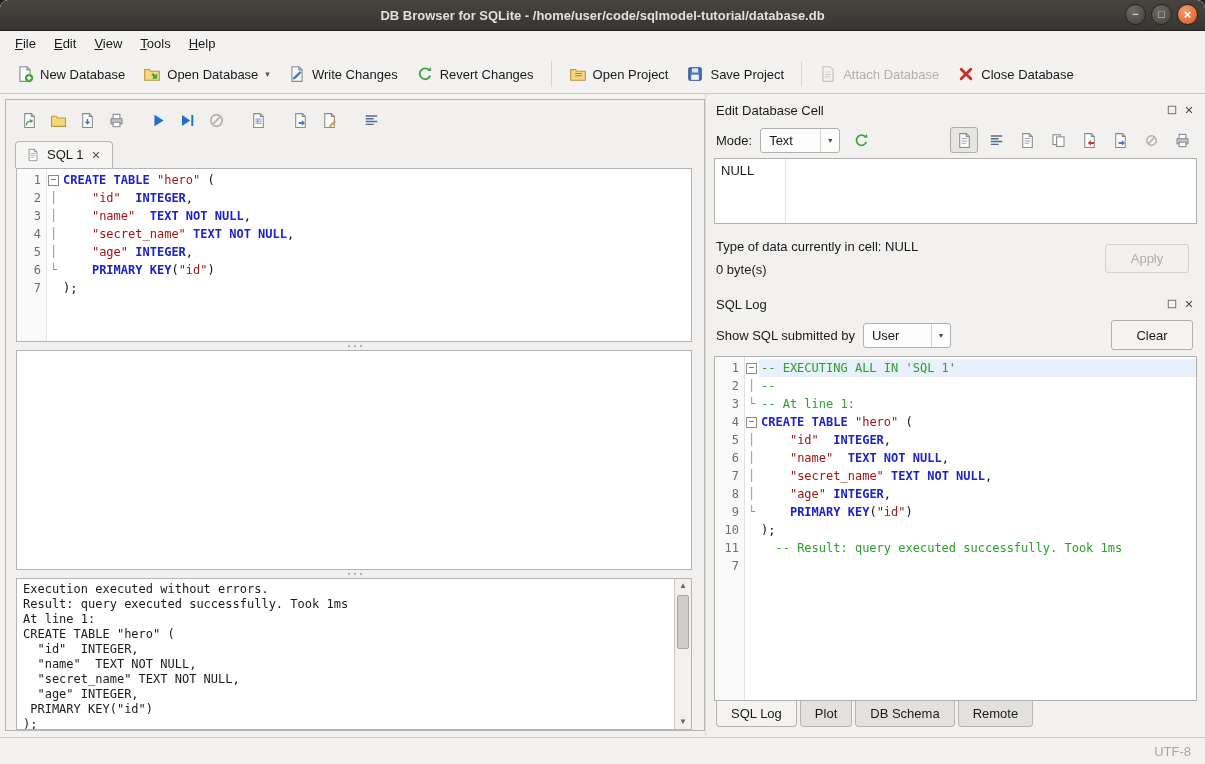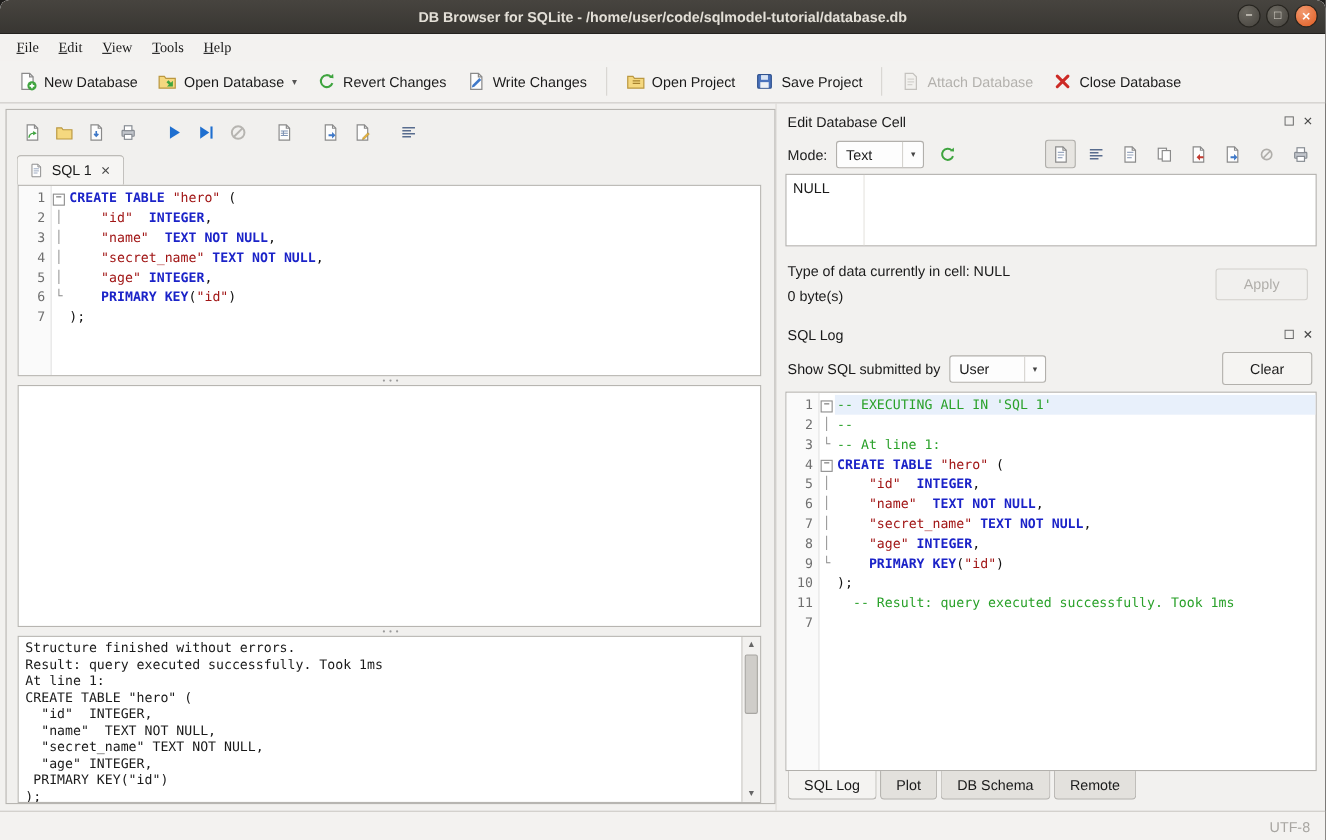--- a/index.html
+++ b/index.html
@@ -6,21 +6,21 @@
   body{font-family:"Liberation Sans","DejaVu Sans",sans-serif;font-size:13px;color:#1a1a1a;}
   .window{width:1205px;height:764px;display:flex;flex-direction:column;background:#f2f1ef;overflow:hidden;border-radius:8px 8px 0 0;}
 
   
   .titlebar{height:30px;flex:0 0 30px;background:linear-gradient(#47443f,#383632);border-bottom:1px solid #23221f;display:flex;align-items:center;justify-content:center;position:relative;color:#e3dfd7;font-weight:bold;font-size:13px;border-radius:8px 8px 0 0;}
   .win-controls{position:absolute;right:7px;top:4px;display:flex;gap:5px;}
   .win-btn{width:21px;height:21px;border-radius:50%;background:radial-gradient(circle at 35% 30%,#6c6961,#45423d);border:1px solid #26241f;color:#d8d4cb;font-size:11px;line-height:19px;text-align:center;box-sizing:border-box;}
   .win-btn.close{background:radial-gradient(circle at 35% 30%,#f29a70,#df5a1f);color:#fff;font-size:13px;}
 
   
-  .menubar{height:24px;flex:0 0 24px;background:#f3f2f0;display:flex;align-items:center;padding:0 6px;font-family:Liberation Serif, serif;}
+  .menubar{height:24px;flex:0 0 24px;background:#f3f2f0;display:flex;align-items:center;padding:0 6px;}
   .menu-item{padding:3px 9px;border-radius:2px;cursor:default;}
   .toolbar{height:38px;flex:0 0 38px;background:#f3f2f0;border-bottom:1px solid #cbc9c5;display:flex;align-items:center;padding:0 8px;gap:2px;}
   .tb-btn{display:flex;align-items:center;gap:6px;padding:6px 8px;border-radius:3px;white-space:nowrap;}
   .tb-btn.disabled{color:#b3b1ad;}
   .tb-sep{width:1px;height:26px;background:#d6d4d0;margin:0 7px;}
   .dd{font-size:9px;color:#555;margin-left:1px;}
   .icon{display:inline-flex;width:18px;height:18px;}
   .icon svg{width:100%;height:100%;display:block;}
 
   
@@ -135,35 +135,35 @@
             <path d="M1.5 13.5v-9.5h4.2l1.2 1.6h7.6v7.9z" fill="#f5d87f" stroke="#bb9840"></path>
             <path d="M12.6 7.4v4.8H7.8l1.6-1.6-2-2 1.6-1.6 2 2z" fill="#3fa43f"></path>
           </svg>
         </span>
         <span>Open Database</span>
         <span class="dd">▾</span>
       </div>
       <div class="tb-btn">
         <span class="icon">
           <svg viewBox="0 0 16 16" xmlns="http://www.w3.org/2000/svg">
-            <path d="M12.6 9.4a4.8 4.8 0 1 1-1.1-5" fill="none" stroke="#3fa43f" stroke-width="1.7"></path>
-            <path d="M13.2 1.9l.3 3.5-3.5-.3z" fill="#3fa43f"></path>
-          </svg>
-        </span>
-        <span>Revert Changes</span>
-      </div>
-      <div class="tb-btn">
-        <span class="icon">
-          <svg viewBox="0 0 16 16" xmlns="http://www.w3.org/2000/svg">
             <path d="M3.5 1.5h6.2l2.8 2.8v10.2h-9z" fill="#fdfdfd" stroke="#8a8a8a"></path>
             <path d="M9.7 1.5v2.8h2.8" fill="none" stroke="#8a8a8a"></path>
             <path d="M4.4 12.9l.5-2 5.6-5.6 1.5 1.5-5.6 5.6z" fill="#3f79c9"></path>
           </svg>
         </span>
         <span>Write Changes</span>
+      </div>
+      <div class="tb-btn">
+        <span class="icon">
+          <svg viewBox="0 0 16 16" xmlns="http://www.w3.org/2000/svg">
+            <path d="M12.6 9.4a4.8 4.8 0 1 1-1.1-5" fill="none" stroke="#3fa43f" stroke-width="1.7"></path>
+            <path d="M13.2 1.9l.3 3.5-3.5-.3z" fill="#3fa43f"></path>
+          </svg>
+        </span>
+        <span>Revert Changes</span>
       </div>
       <div class="tb-sep"></div>
       <div class="tb-btn">
         <span class="icon">
           <svg viewBox="0 0 16 16" xmlns="http://www.w3.org/2000/svg">
             <path d="M1.5 13.5v-9.5h4.2l1.2 1.6h7.6v7.9z" fill="#f5d87f" stroke="#bb9840"></path>
             <path d="M5.5 7.6h6M5.5 9.6h6" stroke="#a7822e" fill="none"></path>
           </svg>
         </span>
         <span>Open Project</span>
@@ -359,21 +359,21 @@
         </div>
         <div class="splitter">
             <div class="dots"></div>
           </div>
         <div class="results-box"></div>
         <div class="splitter">
             <div class="dots"></div>
           </div>
         <div class="execlog-box">
           <div class="execlog-text" id="results-lines">
-              <div class="rline">Structure finished without errors.</div>
+              <div class="rline">Execution executed without errors.</div>
               <div class="rline">Result: query executed successfully. Took 1ms</div>
               <div class="rline">At line 1:</div>
               <div class="rline">CREATE TABLE "hero" (</div>
               <div class="rline">  "id"  INTEGER,</div>
               <div class="rline">  "name"  TEXT NOT NULL,</div>
               <div class="rline">  "secret_name" TEXT NOT NULL,</div>
               <div class="rline">  "age" INTEGER,</div>
               <div class="rline"> PRIMARY KEY("id")</div>
               <div class="rline">);</div>
             </div>

